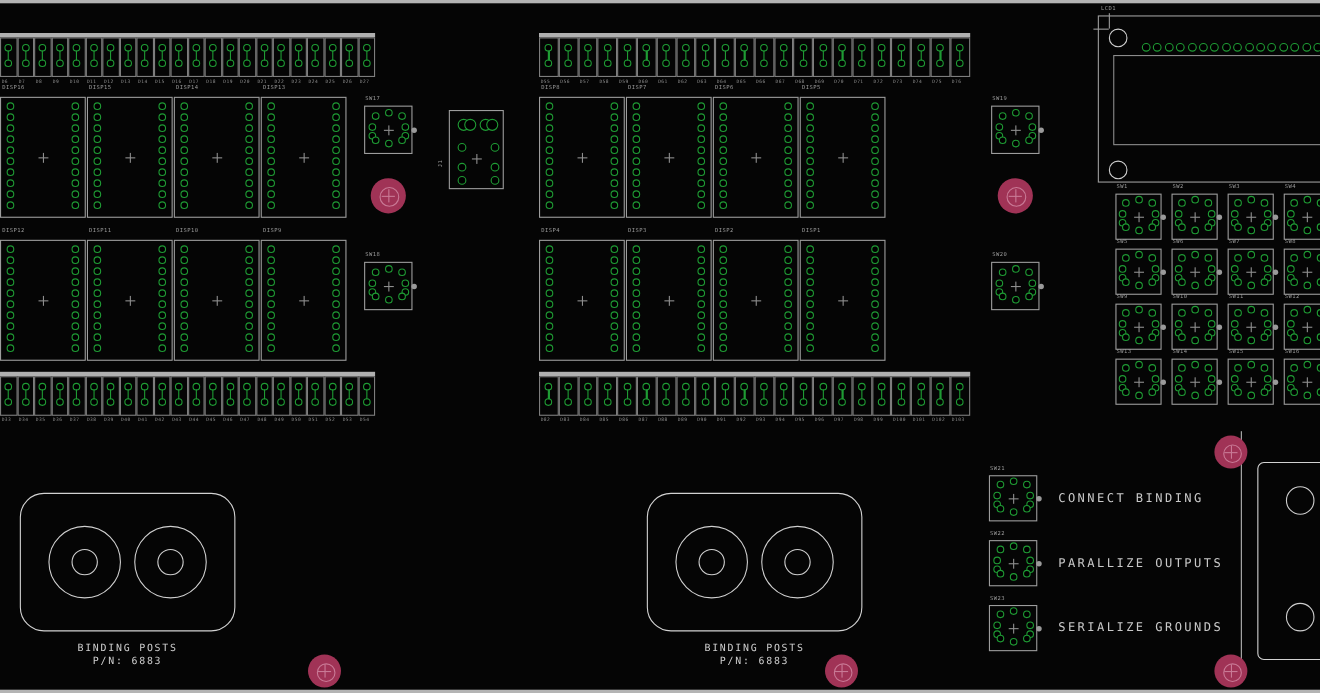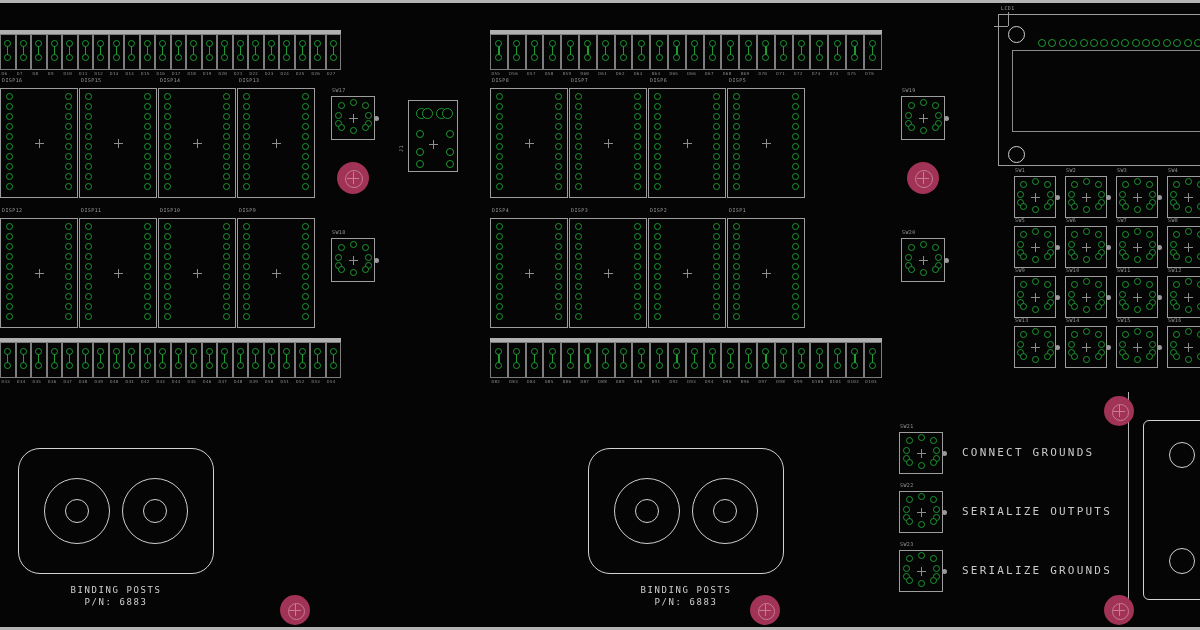--- a/index.html
+++ b/index.html
@@ -1281,16 +1281,16 @@
     <div class="mhole" style="left: 1104px; top: 396px; width: 30px; height: 30px;">
       <div class="ring" style="left: 7.5px; top: 7.5px; width: 15px; height: 15px;"></div>
       <div style="position: absolute; left: 9px; top: 14.5px; width: 12px; height: 1px; background: rgb(201, 122, 150);"></div>
       <div style="position: absolute; left: 14.5px; top: 9px; height: 12px; width: 1px; background: rgb(201, 122, 150);"></div>
     </div>
     <div class="mhole" style="left: 1104px; top: 595px; width: 30px; height: 30px;">
       <div class="ring" style="left: 7.5px; top: 7.5px; width: 15px; height: 15px;"></div>
       <div style="position: absolute; left: 9px; top: 14.5px; width: 12px; height: 1px; background: rgb(201, 122, 150);"></div>
       <div style="position: absolute; left: 14.5px; top: 9px; height: 12px; width: 1px; background: rgb(201, 122, 150);"></div>
     </div>
-    <div class="silk-text" style="left: 962px; top: 446px;">CONNECT GROUNDS</div>
-    <div class="silk-text" style="left: 962px; top: 505px;">SERIALIZE OUTPUTS</div>
+    <div class="silk-text" style="left: 962px; top: 446px;">CONNECT BINDING</div>
+    <div class="silk-text" style="left: 962px; top: 505px;">PARALLIZE OUTPUTS</div>
     <div class="silk-text" style="left: 962px; top: 564px;">SERIALIZE GROUNDS</div>
   </div>
 
 </body></html>

